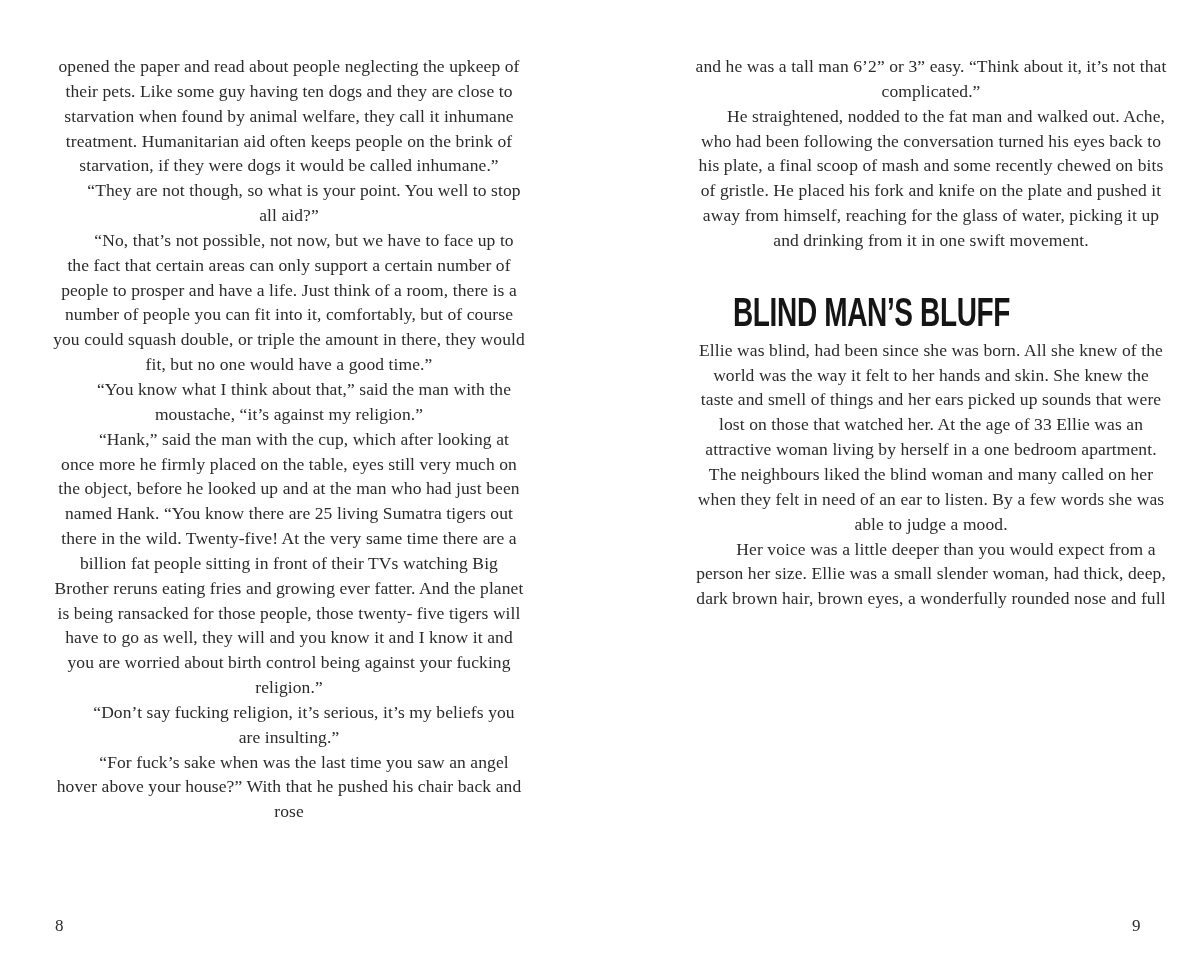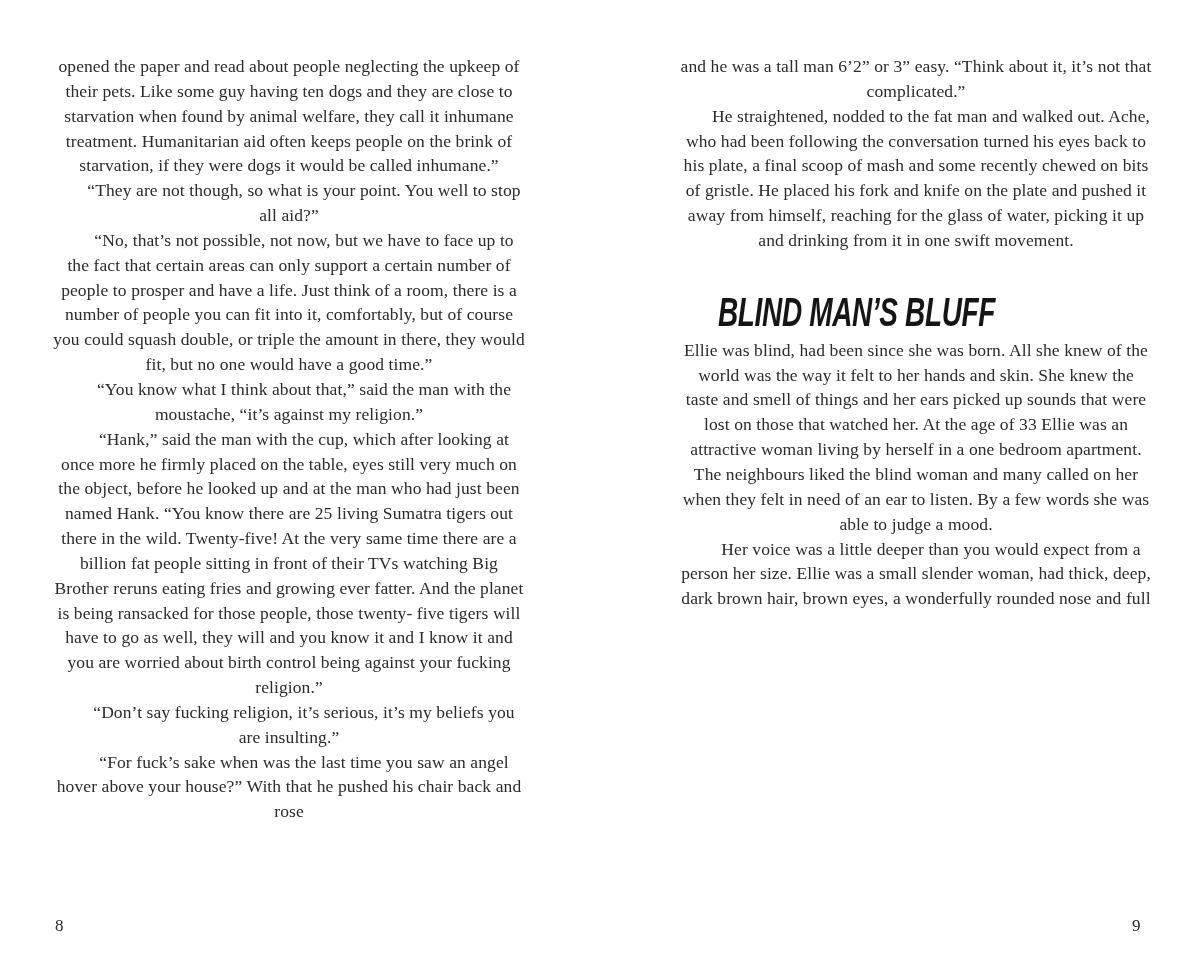--- a/index.html
+++ b/index.html
@@ -19,35 +19,34 @@
   .text-col {
     position: absolute;
     top: 54px;
     width: 472px;
     font-size: 17.5px;
     line-height: 24.85px;
     text-align: center;
     letter-spacing: 0.1px;
   }
   .text-col-left  { left: 53px; }
-  .text-col-right { left: 680px; }
+  .text-col-right { left: 695px; }
   .para {
     margin: 0;
     text-indent: 0;
   }
   .para.indent { text-indent: 30px; }
   .chapter-heading {
     margin: 42px 0 9px 0;
     font-family: "Liberation Sans", sans-serif;
     font-weight: 700;
     font-size: 40px;
     line-height: 34px;
     color: #151515;
     white-space: nowrap;
-    font-style: italic;
   }
   .chapter-heading .squeeze {
     display: inline-block;
     transform: scaleX(0.70);
     transform-origin: 0 50%;
     letter-spacing: -0.5px;
   }
   .page-number {
     position: absolute;
     top: 916px;

